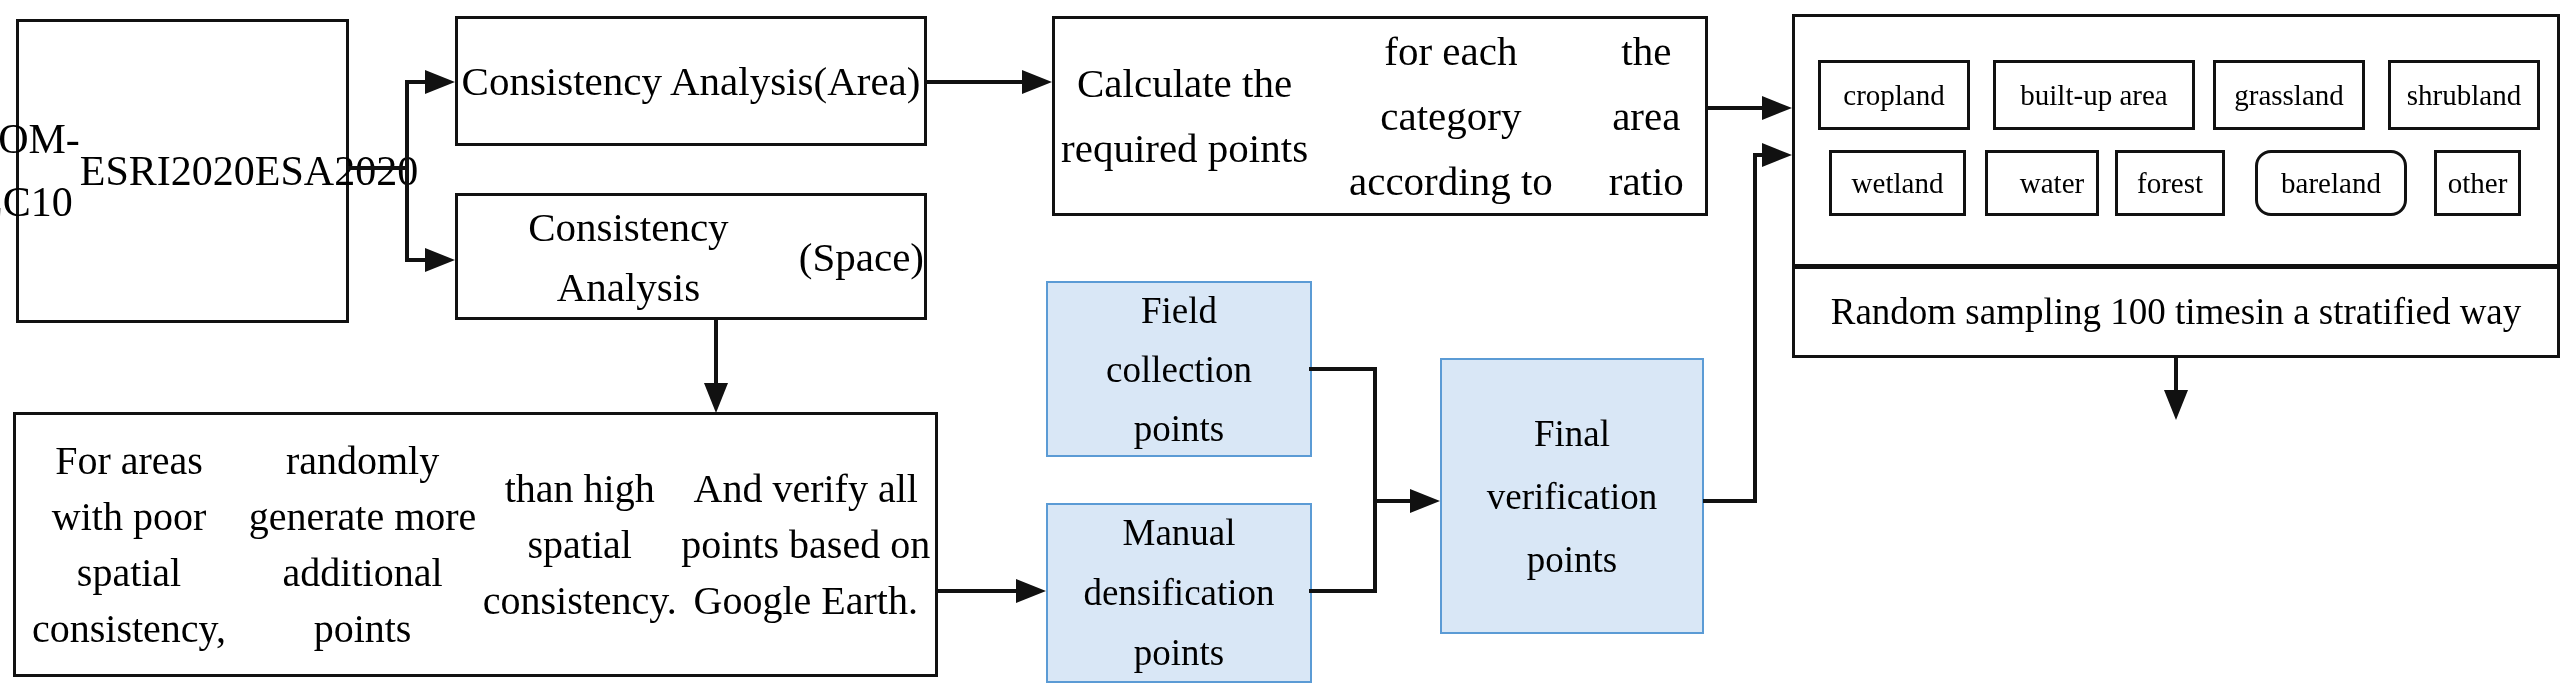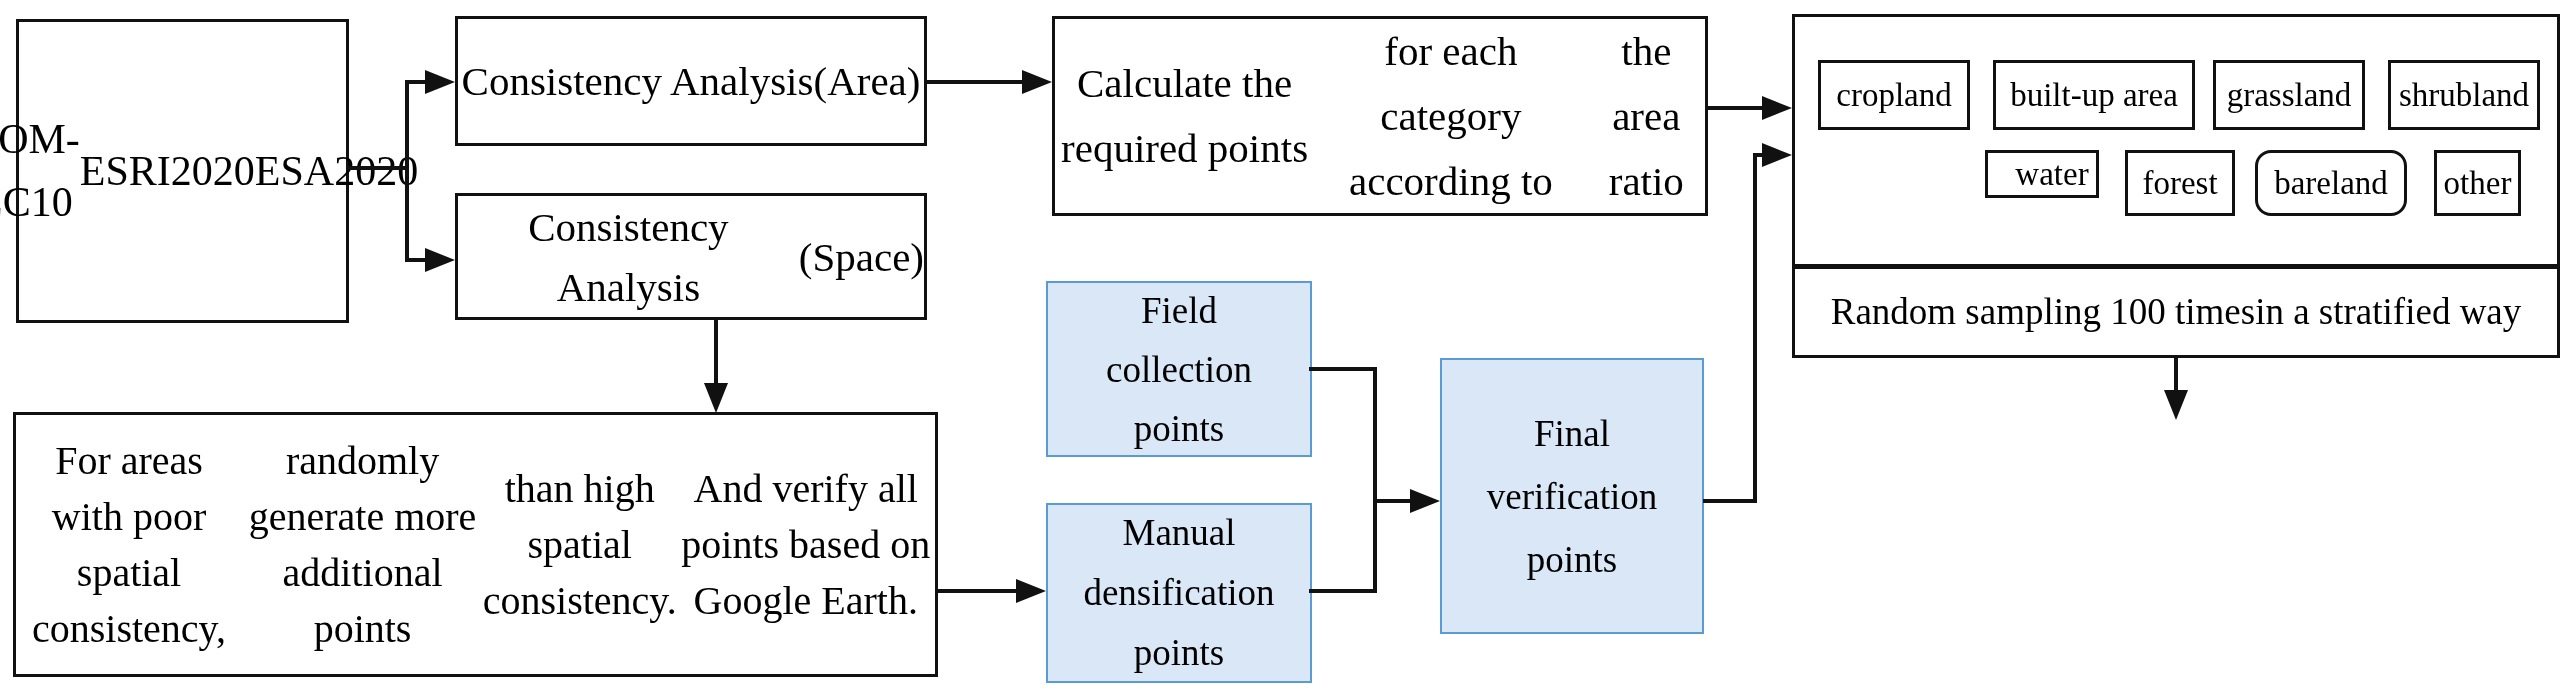--- a/index.html
+++ b/index.html
@@ -29,21 +29,21 @@
     align-items:center;justify-content:center;
     text-align:center;
     font-size:37px;line-height:61px;
   }
   .chip{
     position:absolute;
     background:#ffffff;
     border:3.2px solid #111;
     box-sizing:border-box;
     display:flex;align-items:center;justify-content:center;
-    font-size:33px;
+    font-size:29px;
     white-space:nowrap;
   }
   .hline,.vline{position:absolute;background:#111;}
   .ah-r{position:absolute;width:0;height:0;
     border-left:30px solid #111;
     border-top:12px solid transparent;
     border-bottom:12px solid transparent;}
   .ah-d{position:absolute;width:0;height:0;
     border-top:30px solid #111;
     border-left:12px solid transparent;
@@ -89,24 +89,27 @@
     <div class="chip" style="left:198px;top:43px;width:202px;height:70px;">
         <span>built-up area</span>
       </div>
     <div class="chip" style="left:418px;top:43px;width:152px;height:70px;">
         <span>grassland</span>
       </div>
     <div class="chip" style="left:593px;top:43px;width:152px;height:70px;">
         <span>shrubland</span>
       </div>
 
-    <div class="chip" style="left:190px;top:133px;width:114px;height:48px;padding-left:20px;">
+    <div class="chip" style="left:34px;top:133px;width:137px;height:66px;">
+        <span>wetland</span>
+      </div>
+    <div class="chip" style="left:190px;top:133px;width:114px;height:66px;padding-left:20px;">
         <span>water</span>
       </div>
-    <div class="chip" style="left:330px;top:133px;width:110px;height:66px;">
+    <div class="chip" style="left:320px;top:133px;width:110px;height:66px;">
         <span>forest</span>
       </div>
     <div class="chip" style="left:460px;top:133px;width:152px;height:66px;border-radius:16px;">
         <span>bareland</span>
       </div>
     <div class="chip" style="left:639px;top:133px;width:87px;height:66px;">
         <span>other</span>
       </div>
   </div>
 

